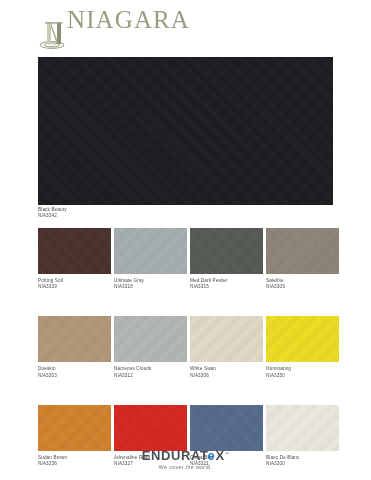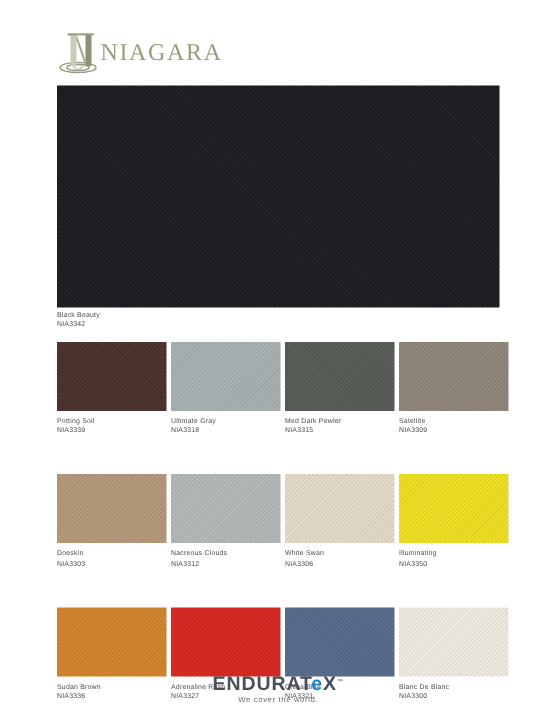--- a/index.html
+++ b/index.html
@@ -38,26 +38,26 @@
     height: 34px;
   }
   .brand-mark {
     width: 34px;
     height: 32px;
     position: relative;
     flex: 0 0 auto;
   }
   .brand-word {
     font-family: "Liberation Serif", serif;
-    font-size: 16px;
+    font-size: 25px;
     letter-spacing: 1.1px;
     color: #9a9c82;
     line-height: 1;
     margin-left: -5px;
-    margin-bottom: 8px;
+    margin-bottom: 20px;
     white-space: nowrap;
   }
 
   
   .hero-swatch {
     position: absolute;
     left: 38px;
     top: 57px;
     width: 295px;
     height: 148px;

